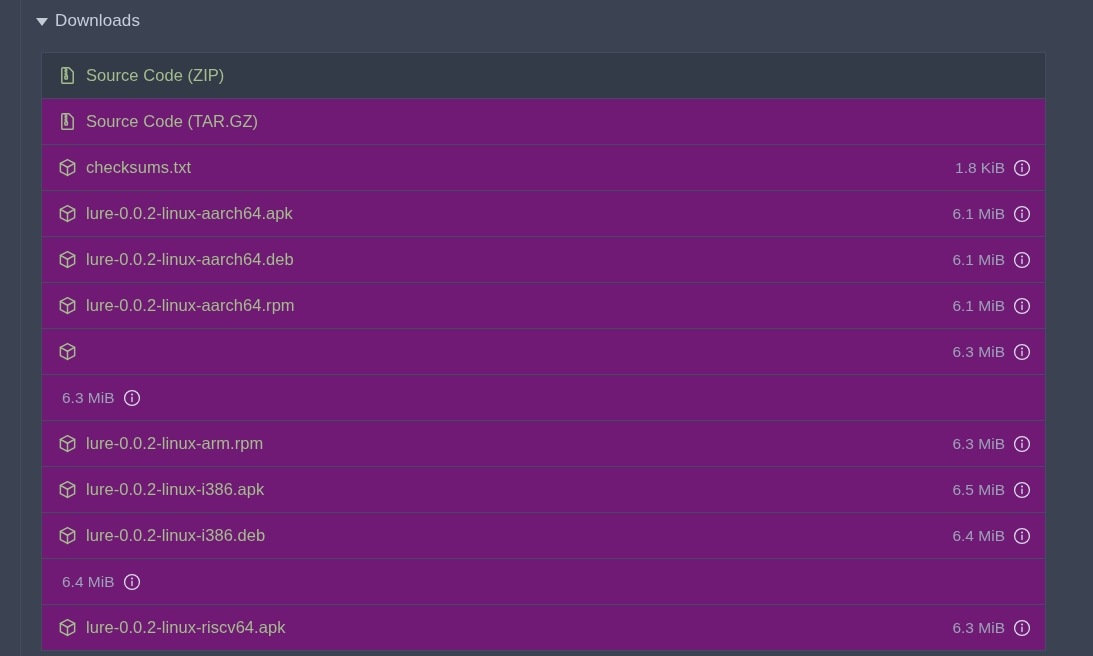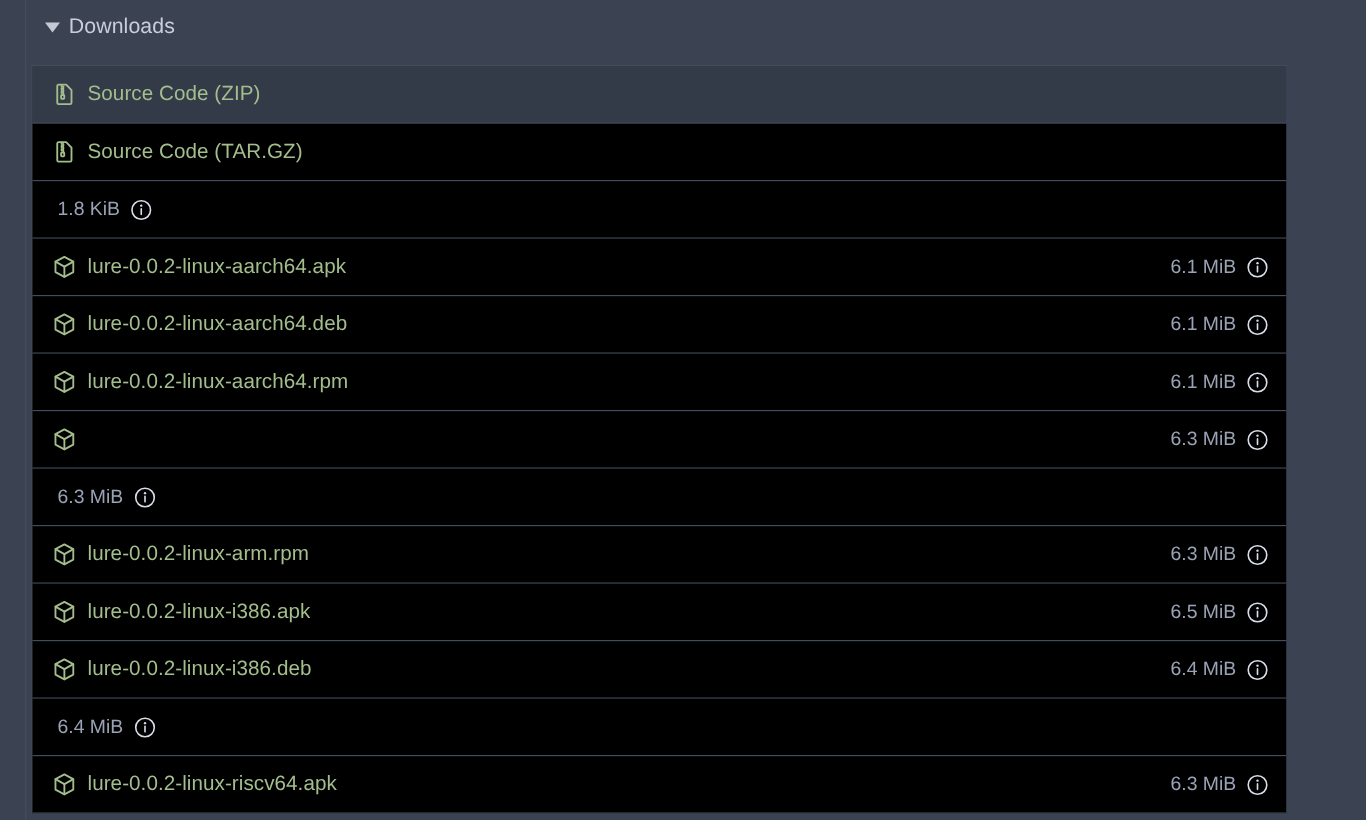--- a/index.html
+++ b/index.html
@@ -57,35 +57,35 @@
   }
   .downloads-title {
     font-size: 17px;
     color: #c8cedb;
     letter-spacing: .1px;
   }
 
   
   .download-list {
     position: absolute;
-    left: 25px;
+    left: 41px;
     top: 52px;
     width: 1005px;
     border: 1px solid #434c5e;
     border-bottom: none;
     background: #2e3440;
   }
 
   .download-row {
     display: flex;
     align-items: center;
     height: 46px;
     padding: 0 14px 0 16px;
     border-bottom: 1px solid #434c5e;
-    background: #000000;
+    background: #701a75;
     cursor: pointer;
   }
   .download-row.is-hovered {
     background: #333a48;
   }
 
   .row-left {
     display: flex;
     align-items: center;
     gap: 9px;
@@ -164,20 +164,30 @@
             <svg viewBox="0 0 16 16" fill="none" stroke="currentColor" stroke-width="1.25" stroke-linecap="round" stroke-linejoin="round">
               <path d="M9.2 1.4H4.2a1 1 0 0 0-1 1v11.2a1 1 0 0 0 1 1h7.6a1 1 0 0 0 1-1V5.1L9.2 1.4z"></path>
               <path d="M6.1 1.6v1.1M7.3 2.7v1.1M6.1 3.8v1.1M7.3 4.9v1.1M6.1 6v1.1M7.3 7.1v1.1"></path>
               <rect x="5.8" y="8.4" width="2.1" height="2.6" rx=".5"></rect>
             </svg>
           </span>
           <span class="file-name">Source Code (TAR.GZ)</span>
         </div>
       </div>
       <div class="download-row">
+        <div class="row-left">
+          <span class="file-icon">
+            <svg viewBox="0 0 16 16" fill="none" stroke="currentColor" stroke-width="1.25" stroke-linecap="round" stroke-linejoin="round">
+              <path d="M8 1.3 14 4.5v7L8 14.7 2 11.5v-7L8 1.3z"></path>
+              <path d="M2 4.5 8 7.8l6-3.3"></path>
+              <path d="M8 7.8v6.9"></path>
+            </svg>
+          </span>
+          <span class="file-name">checksums.txt</span>
+        </div>
         <div class="row-right">
           <span class="file-size">1.8 KiB</span>
           <span class="info-icon">
             <svg viewBox="0 0 16 16" fill="none" stroke="currentColor" stroke-width="1.15" stroke-linecap="round" stroke-linejoin="round">
               <circle cx="8" cy="8" r="6.6"></circle>
               <path d="M8 7.2v3.9"></path>
               <circle cx="8" cy="4.9" r=".85" fill="currentColor" stroke="none"></circle>
             </svg>
           </span>
         </div>

